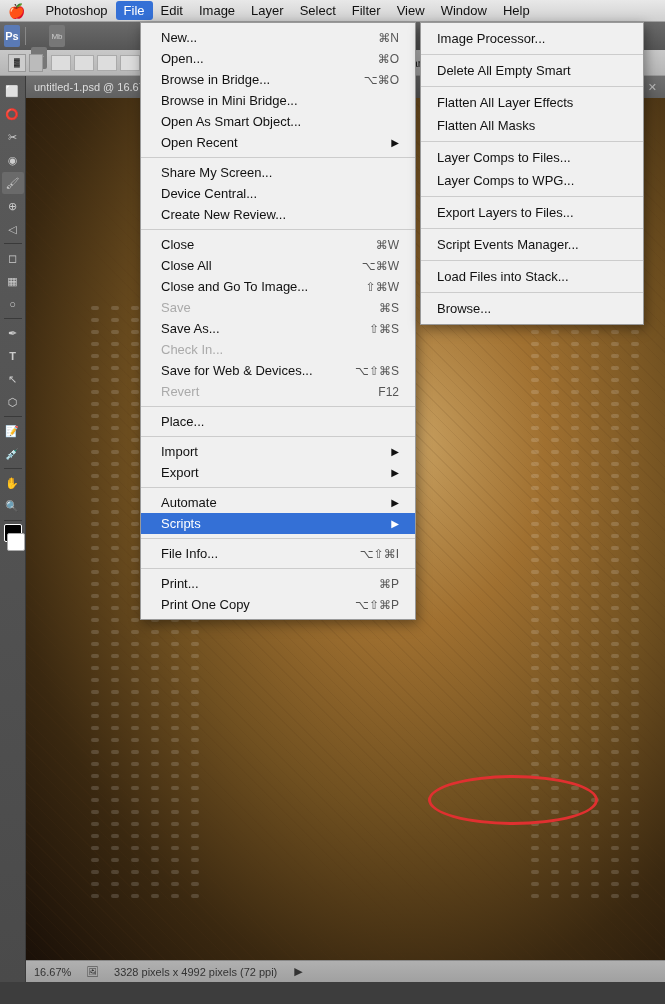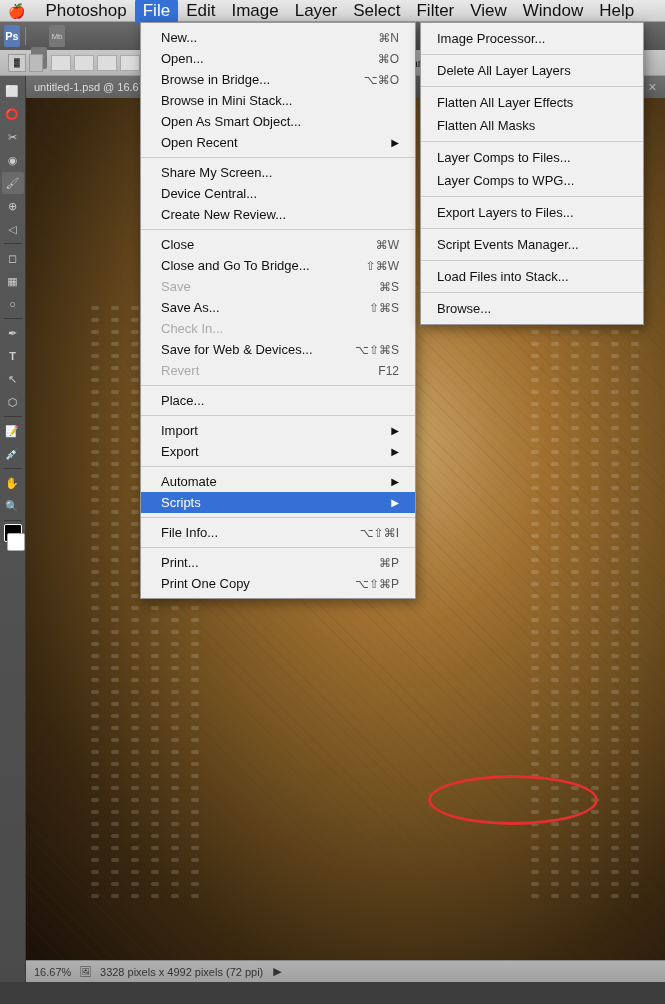--- a/index.html
+++ b/index.html
@@ -28,21 +28,21 @@
       font-size: 14px;
       margin-right: 12px;
       color: #333;
     }
     .mac-menu-items {
       display: flex;
       gap: 0;
     }
     .mac-menu-item {
       padding: 2px 8px;
-      font-size: 17px;
+      font-size: 13px;
       font-weight: 500;
       color: #111;
       border-radius: 3px;
       cursor: pointer;
     }
     .mac-menu-item.active {
       background: #3470d6;
       color: white;
     }
 
@@ -184,21 +184,21 @@
       left: 0;
       right: 0;
       height: 22px;
       background: linear-gradient(to bottom, #b0b0b0, #a0a0a0);
       border-top: 1px solid #888;
       display: flex;
       align-items: center;
       padding: 0 8px;
       font-size: 11px;
       color: #333;
-      gap: 8px;
+      gap: 15px;
     }
 
     
     .dropdown-menu {
       position: absolute;
       top: 22px;
       left: 140px;
       width: 276px;
       background: #f0f0f0;
       border: 1px solid #999;
@@ -397,21 +397,21 @@
   </div>
   <div class="menu-item">
     <span>Open...</span>
     <span class="menu-shortcut">⌘O</span>
   </div>
   <div class="menu-item">
     <span>Browse in Bridge...</span>
     <span class="menu-shortcut">⌥⌘O</span>
   </div>
   <div class="menu-item">
-    <span>Browse in Mini Stack...</span>
+    <span>Browse in Mini Bridge...</span>
   </div>
   <div class="menu-item">
     <span>Open As Smart Object...</span>
   </div>
   <div class="menu-item">
     <span>Open Recent</span>
     <span class="menu-arrow">▶</span>
   </div>
   <div class="menu-separator"></div>
   <div class="menu-item">
@@ -422,21 +422,25 @@
   </div>
   <div class="menu-item">
     <span>Create New Review...</span>
   </div>
   <div class="menu-separator"></div>
   <div class="menu-item">
     <span>Close</span>
     <span class="menu-shortcut">⌘W</span>
   </div>
   <div class="menu-item">
-    <span>Close and Go To Bridge...</span>
+    <span>Close All</span>
+    <span class="menu-shortcut">⌥⌘W</span>
+  </div>
+  <div class="menu-item">
+    <span>Close and Go To Image...</span>
     <span class="menu-shortcut">⇧⌘W</span>
   </div>
   <div class="menu-item disabled">
     <span>Save</span>
     <span class="menu-shortcut">⌘S</span>
   </div>
   <div class="menu-item">
     <span>Save As...</span>
     <span class="menu-shortcut">⇧⌘S</span>
   </div>
@@ -485,21 +489,21 @@
   </div>
   <div class="menu-item">
     <span>Print One Copy</span>
     <span class="menu-shortcut">⌥⇧⌘P</span>
   </div>
 </div>
 
 <div class="submenu">
   <div class="submenu-item">Image Processor...</div>
   <div class="submenu-separator"></div>
-  <div class="submenu-item">Delete All Layer Layers</div>
+  <div class="submenu-item">Delete All Empty Smart</div>
   <div class="submenu-separator"></div>
   <div class="submenu-item">Flatten All Layer Effects</div>
   <div class="submenu-item">Flatten All Masks</div>
   <div class="submenu-separator"></div>
   <div class="submenu-item">Layer Comps to Files...</div>
   <div class="submenu-item">Layer Comps to WPG...</div>
   <div class="submenu-separator"></div>
   <div class="submenu-item">Export Layers to Files...</div>
   <div class="submenu-separator"></div>
   <div class="submenu-item">Script Events Manager...</div>

